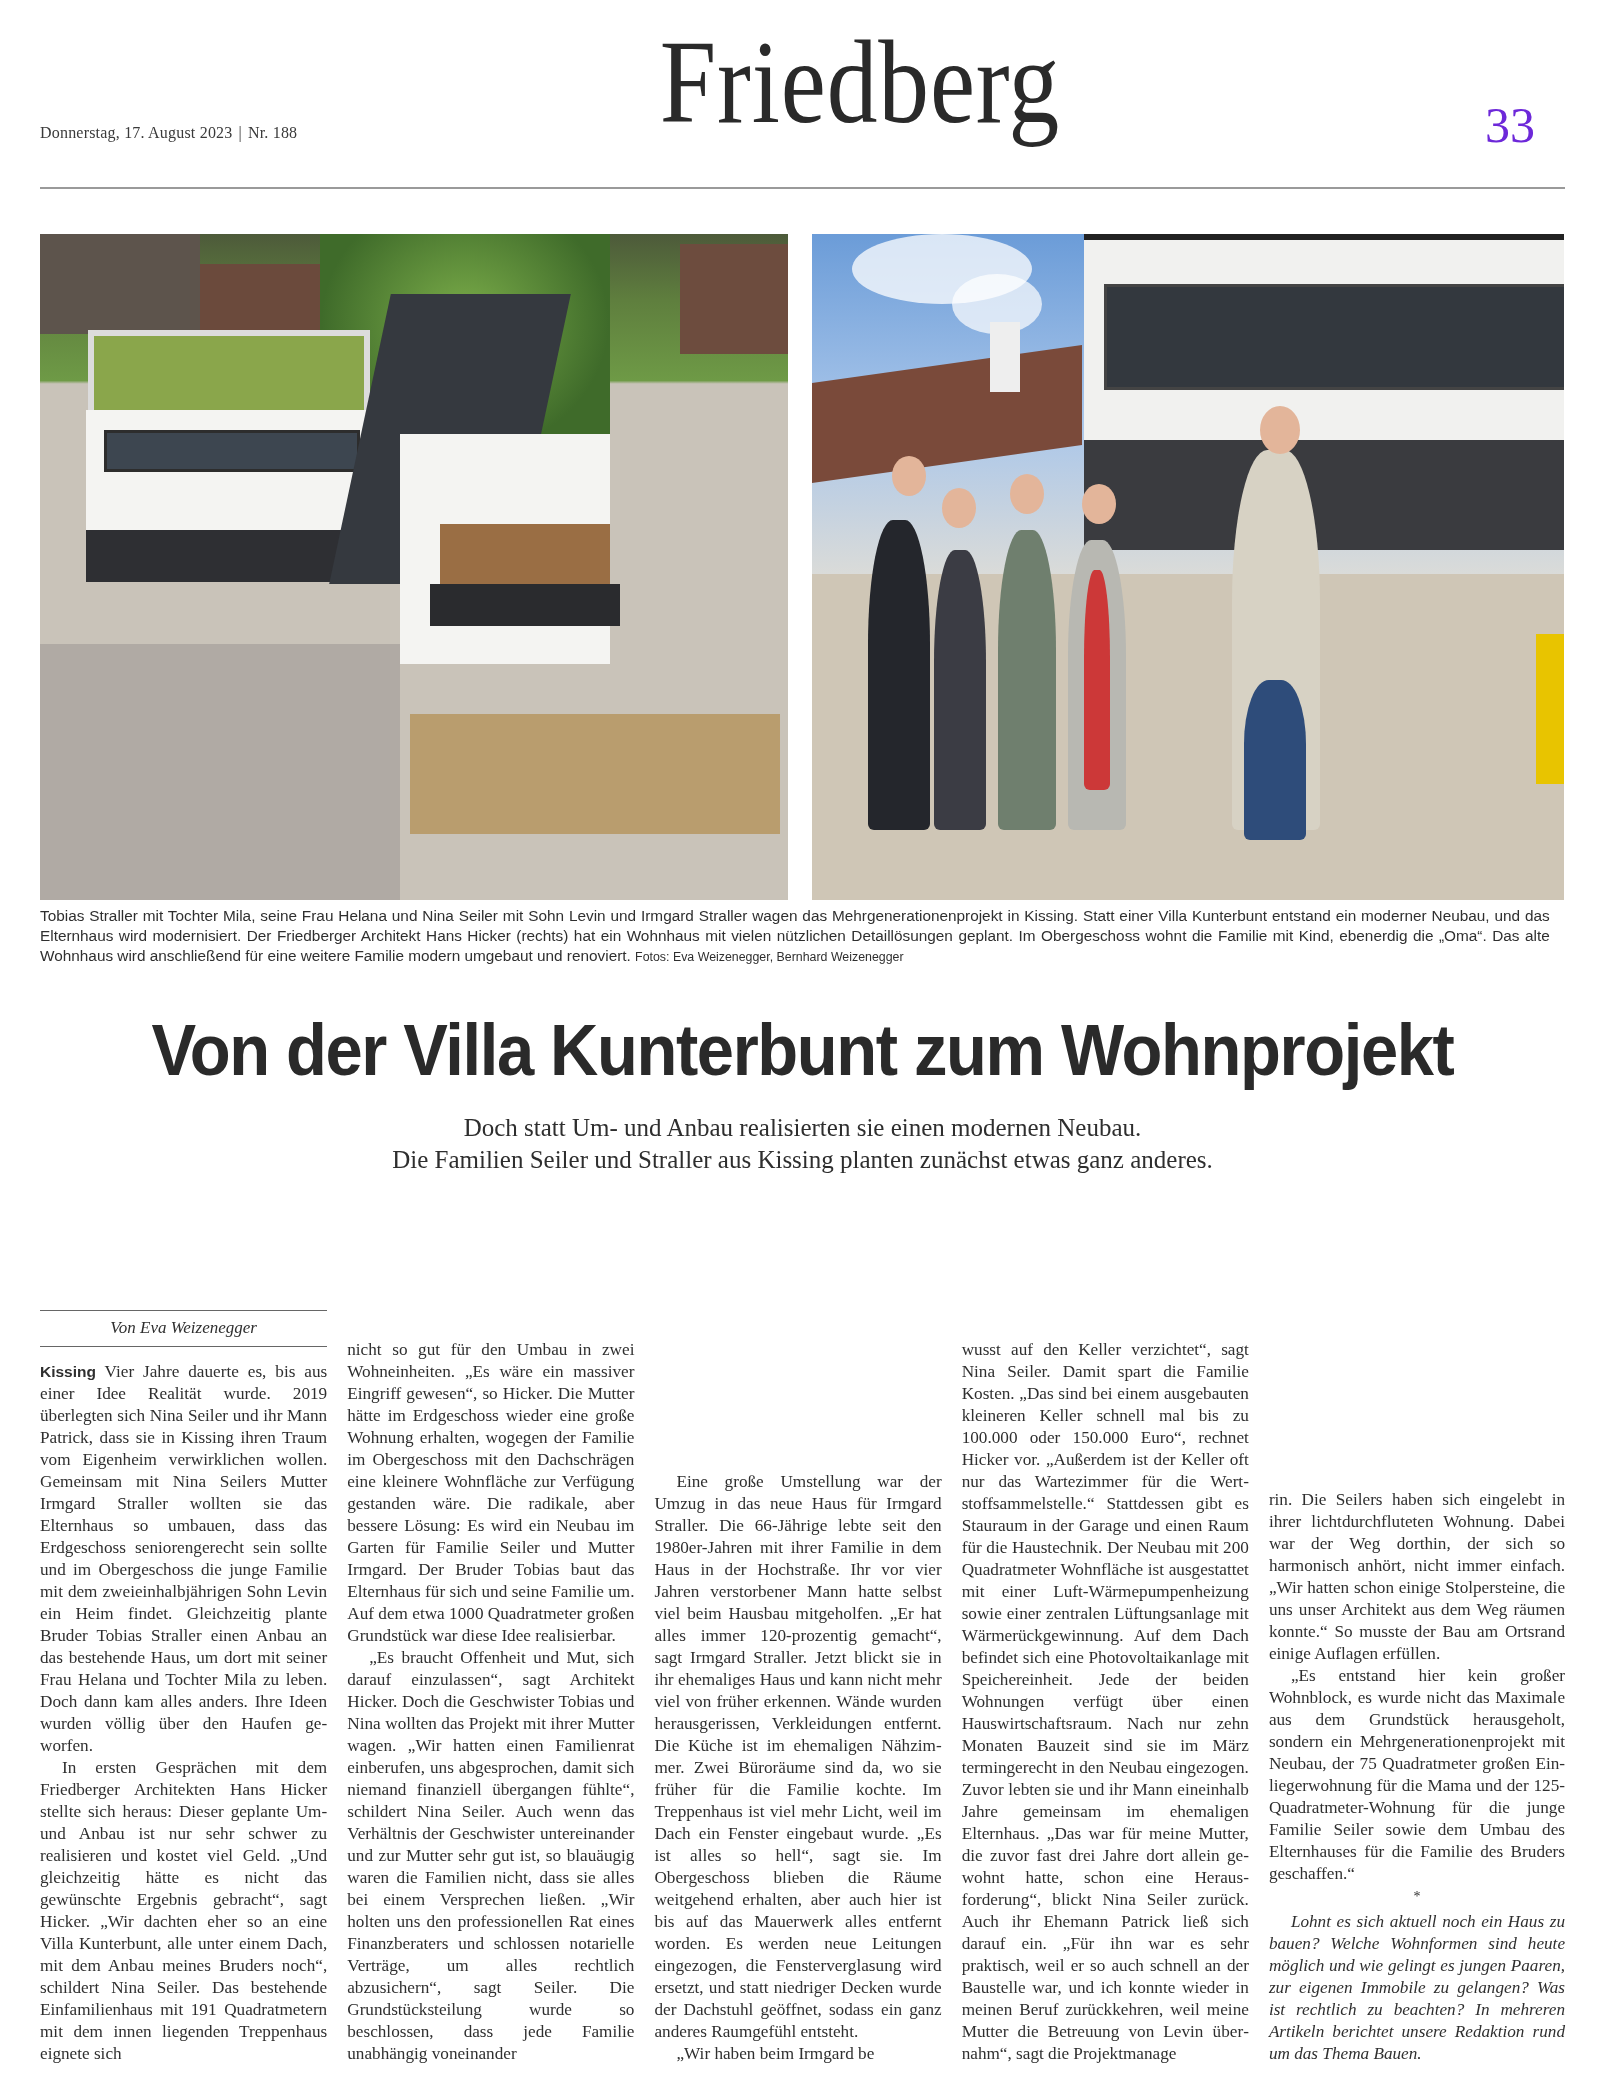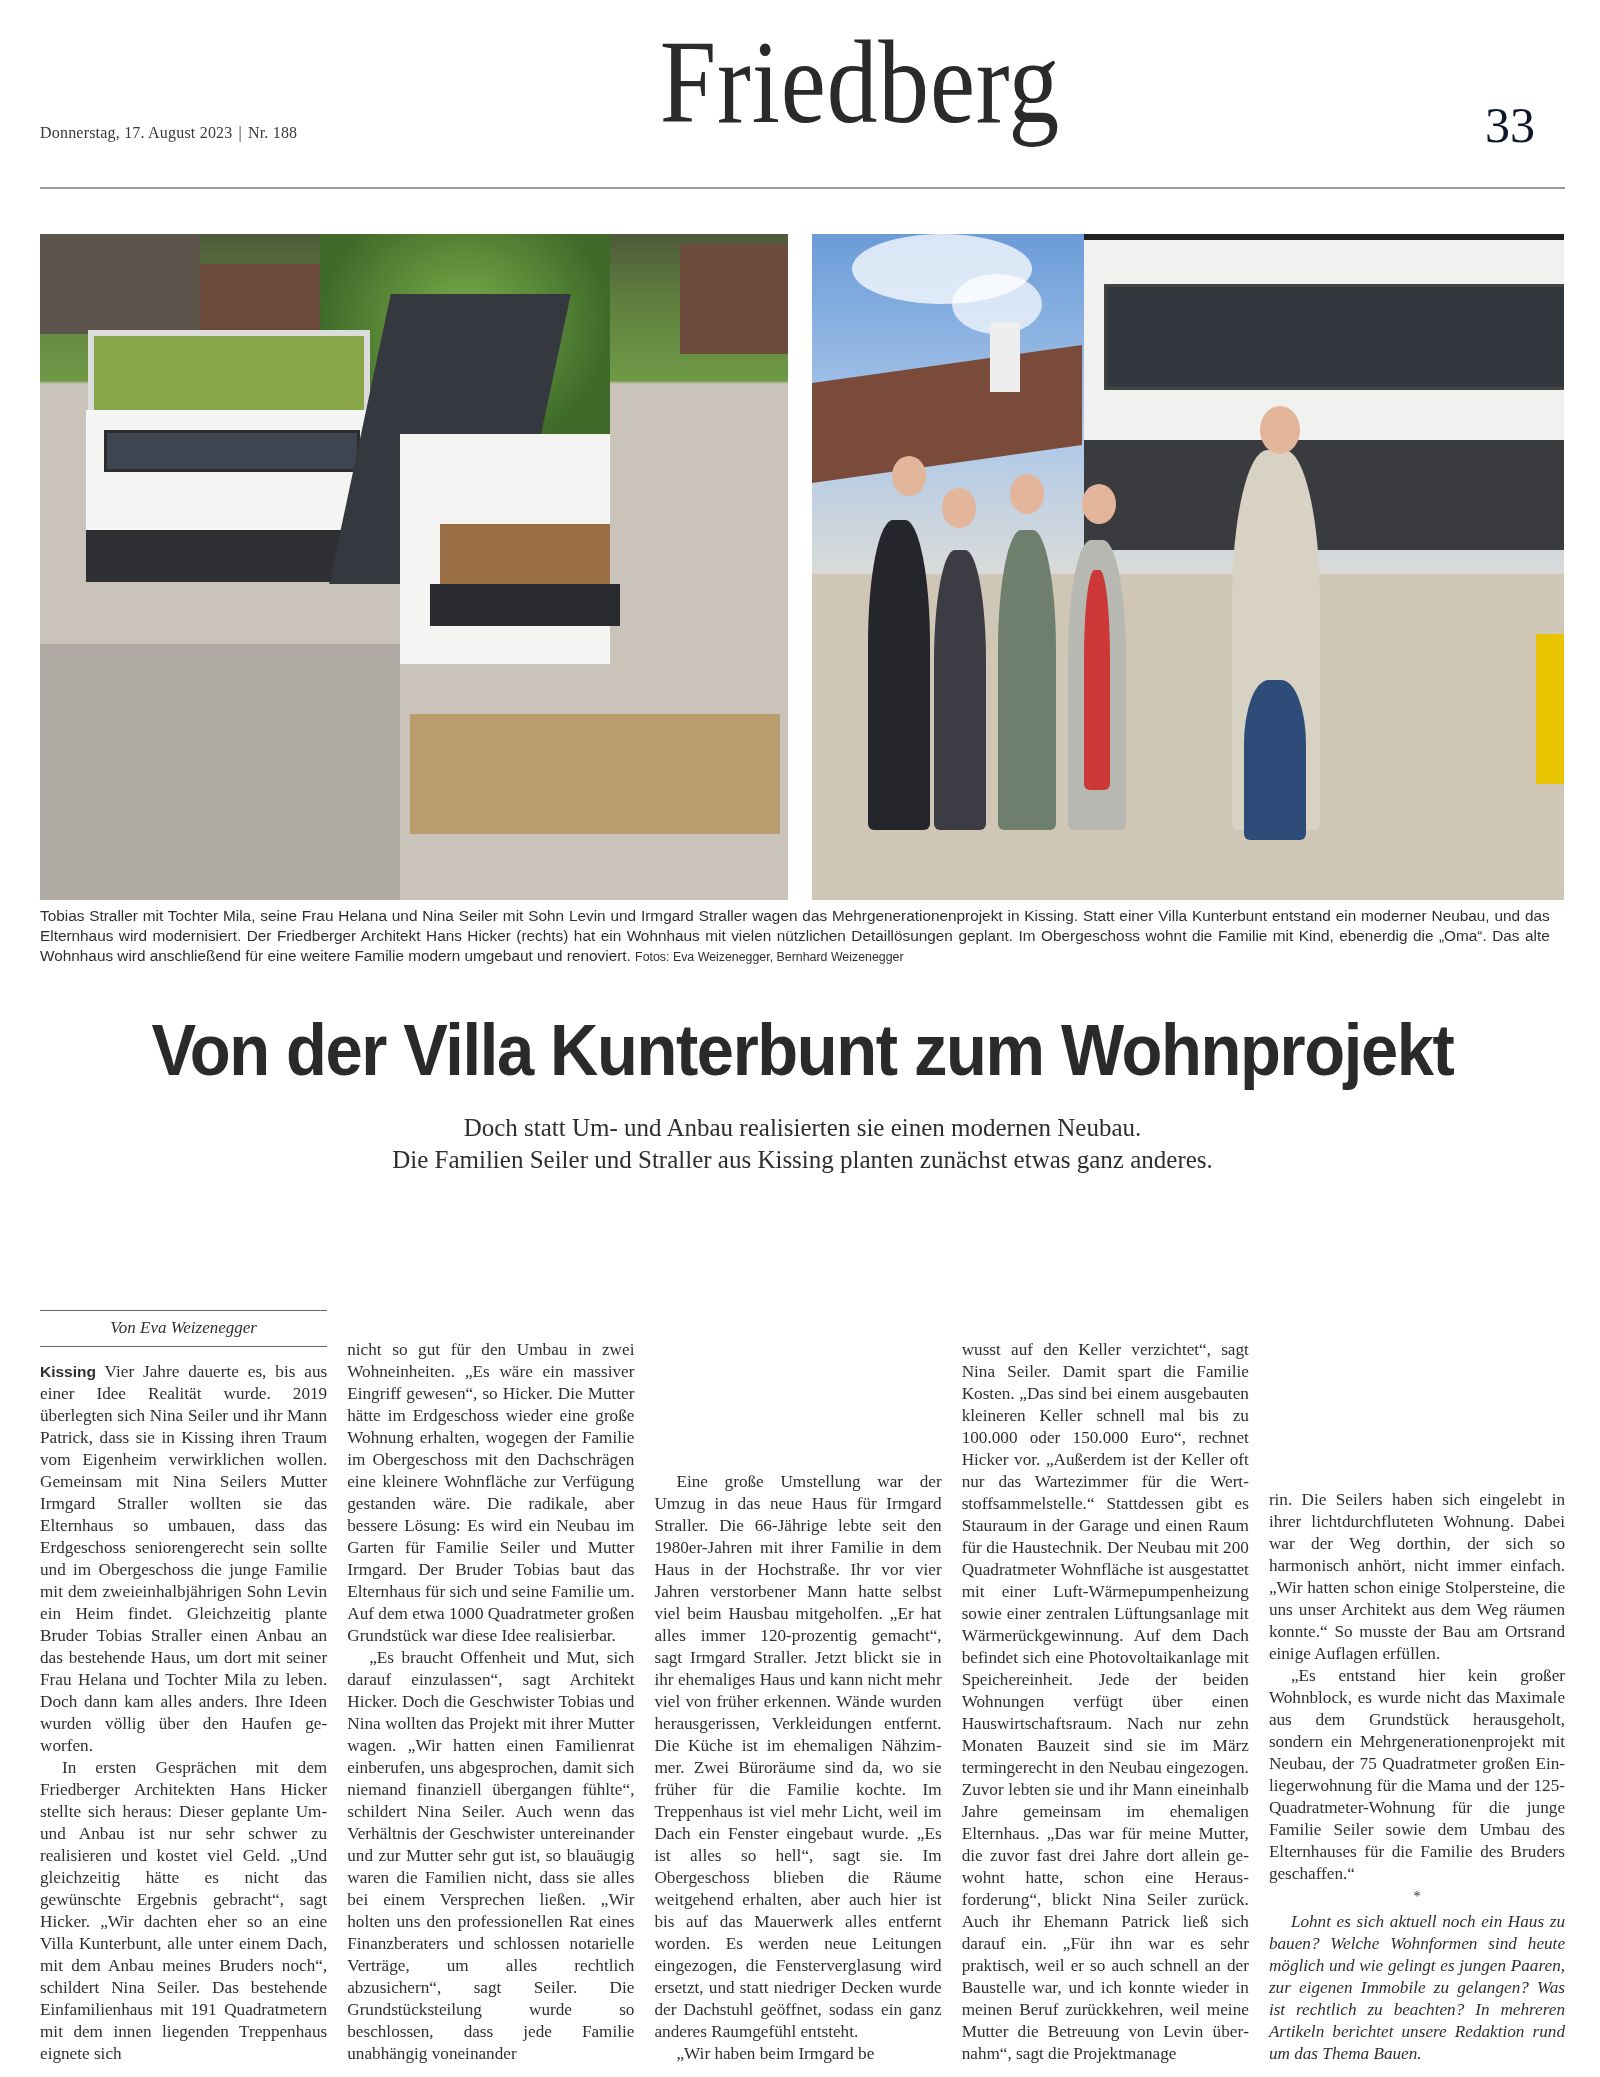--- a/index.html
+++ b/index.html
@@ -3,21 +3,21 @@
 <meta charset="utf-8">
 <style>
   html, body { margin:0; padding:0; background:#ffffff; }
   body { width:1600px; height:2077px; position:relative; overflow:hidden; color:#2a2a2a; }
 
   
   .masthead { position:absolute; left:40px; top:0; width:1525px; height:236px; }
   .dateline { position:absolute; left:0; top:124px; font-family:"Liberation Serif", serif; font-size:16px; color:#3a3a3a; letter-spacing:0.2px; white-space:nowrap; }
   .dateline .sep { margin:0 6px; }
   .section-title { position:absolute; left:520px; top:18px; width:600px; text-align:center; font-family:"Liberation Serif", serif; font-size:118px; line-height:130px; color:#2a2a2a; letter-spacing:1px; transform:scaleX(0.86); transform-origin:center; }
-  .page-number { position:absolute; right:30px; top:96px; font-family:"Liberation Serif", serif; font-size:50px; color:#0f172a; }
+  .page-number { position:absolute; right:30px; top:96px; font-family:"Liberation Serif", serif; font-size:50px; color:#6d28d9; }
   .rule-top { position:absolute; left:40px; top:187px; width:1525px; height:2px; background:#9a9a9a; }
 
   
   .photo { position:absolute; top:234px; height:666px; overflow:hidden; }
   .photo-house { left:40px; width:748px;
     background:
       linear-gradient(180deg, #4d5a3a 0%, #5f7f3e 10%, #6e9a46 22%, transparent 22.5%),
       #c9c3b9; }
   .photo-family { left:812px; width:752px;
     background: linear-gradient(180deg, #6b9cd8 0%, #a9c6ea 28%, #dcdcd8 52%, #cfc8bb 70%, #bdb4a4 100%); }

